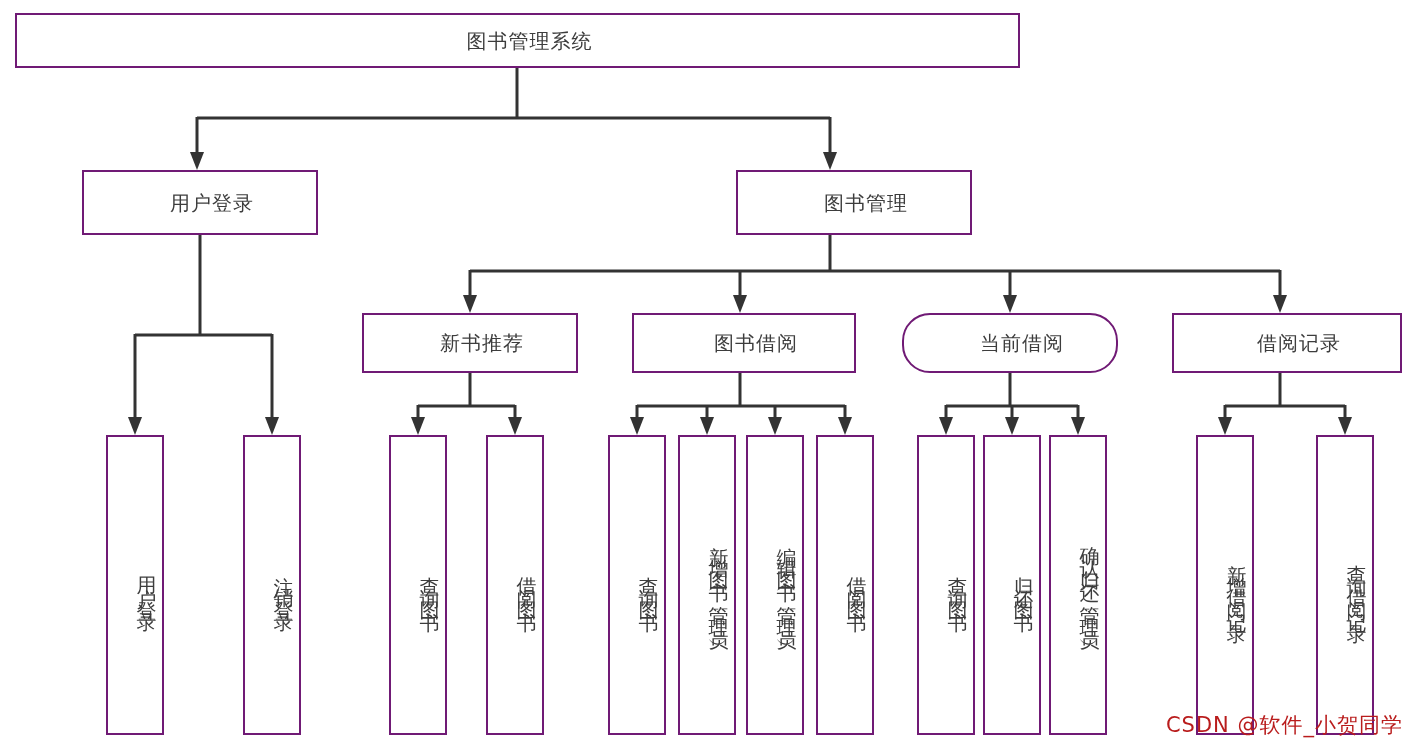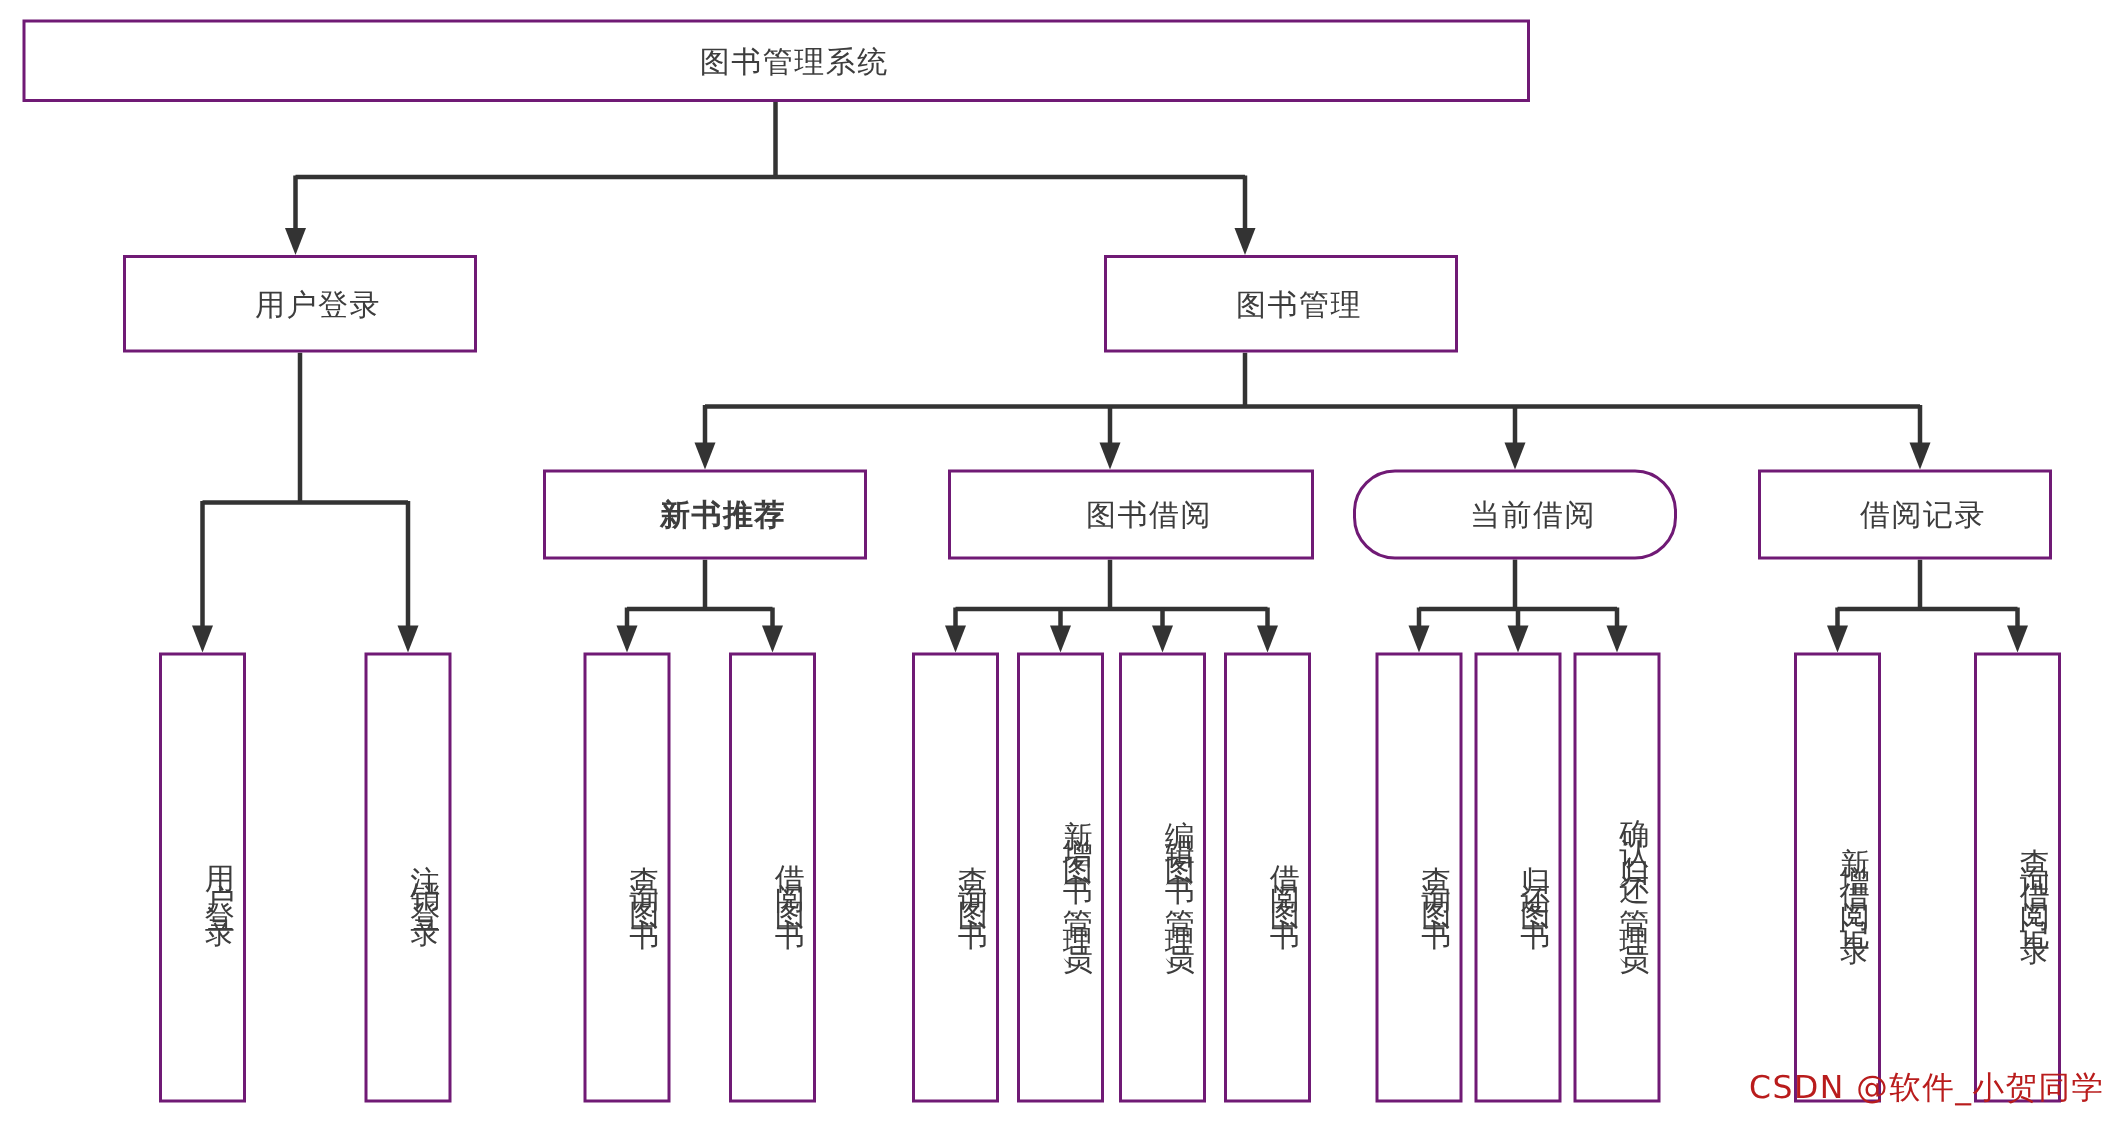--- a/index.html
+++ b/index.html
@@ -144,30 +144,30 @@
     <span class="htext">图书管理系统</span>
   </div>
 
   <div class="node" style="left:82px; top:170px; width:236px; height:65px;">
     <span class="htext">用户登录</span>
   </div>
   <div class="node" style="left:736px; top:170px; width:236px; height:65px;">
     <span class="htext">图书管理</span>
   </div>
 
-  <div class="node" style="left:362px; top:313px; width:216px; height:60px;font-weight:bold;">
+  <div class="node" style="left:362px; top:313px; width:216px; height:60px;">
     <span class="htext">新书推荐</span>
   </div>
-  <div class="node" style="left:632px; top:313px; width:244px; height:60px;">
+  <div class="node" style="left:632px; top:313px; width:224px; height:60px;">
     <span class="htext">图书借阅</span>
   </div>
   <div class="node" style="left:902px; top:313px; width:216px; height:60px;border-radius:28px;">
     <span class="htext">当前借阅</span>
   </div>
-  <div class="node" style="left:1172px; top:313px; width:196px; height:60px;">
+  <div class="node" style="left:1172px; top:313px; width:230px; height:60px;">
     <span class="htext">借阅记录</span>
   </div>
 
   <div class="node" style="left:106px; top:435px; width:58px; height:300px;">
     <span class="vtext">用户登录</span>
   </div>
   <div class="node" style="left:243px; top:435px; width:58px; height:300px;">
     <span class="vtext">注销登录</span>
   </div>
 

